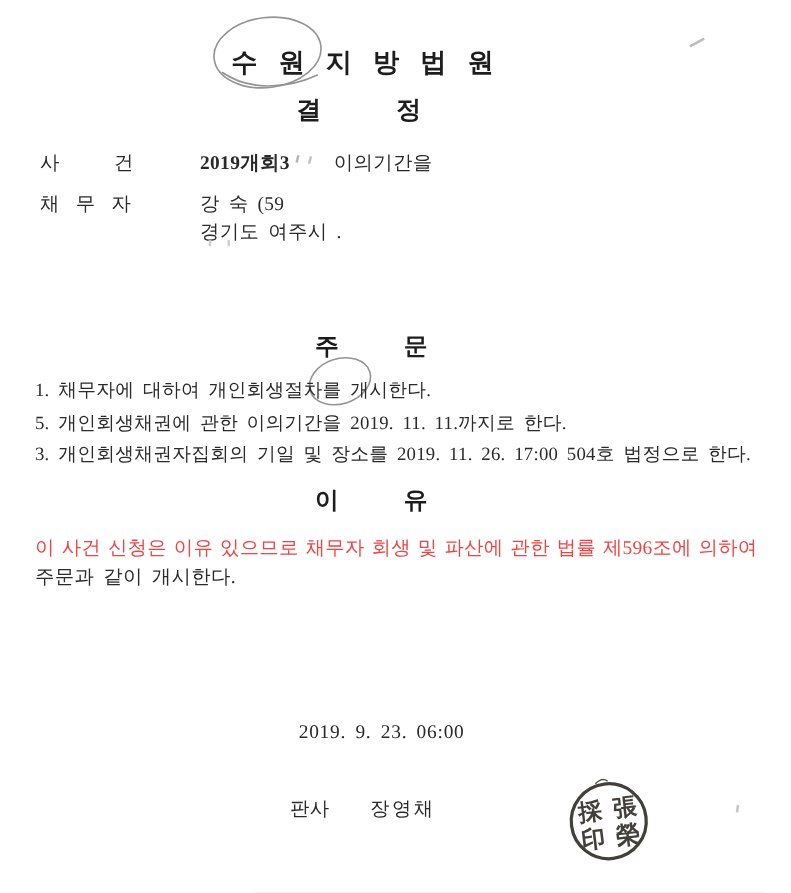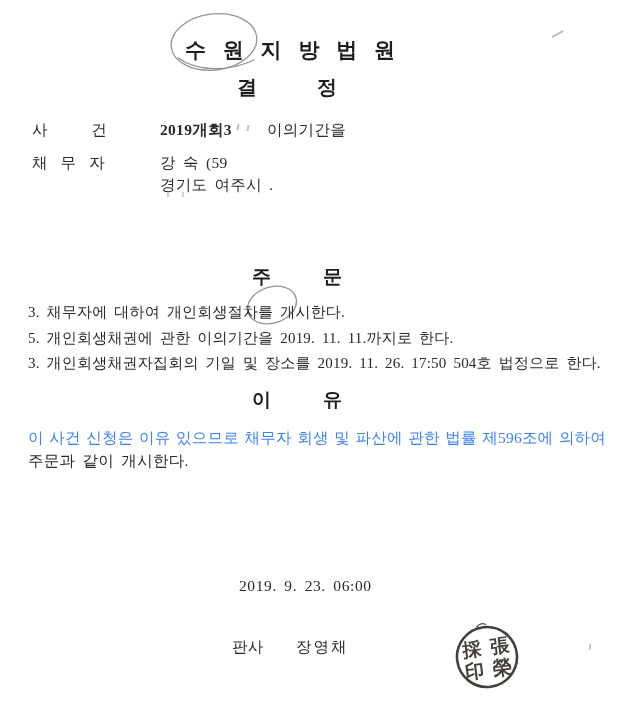--- a/index.html
+++ b/index.html
@@ -24,21 +24,21 @@
     font-size:20px;font-weight:bold;color:#1d1d1d;
   }
   .heading2{
     display:flex;justify-content:space-between;
     width:90px;font-size:19px;font-weight:bold;color:#1d1d1d;
   }
   .body-text{font-size:15.5px;letter-spacing:0.3px;word-spacing:3px;color:#2a2a2a;}
   .label-spread{display:flex;justify-content:space-between;}
   .order-item{font-size:15px;letter-spacing:0.2px;word-spacing:3px;color:#2a2a2a;}
   .reason-par{
-    font-size:15.5px;letter-spacing:0.2px;color:#3b82f6;
+    font-size:15.5px;letter-spacing:0.2px;color:#ef4444;
     white-space:normal;text-align:justify;text-align-last:justify;
   }
   .pen{fill:none;stroke:#949494;stroke-width:1.3;stroke-linecap:round;}
   .seal-char{
     font-family:"DejaVu Serif",serif;font-weight:bold;
     font-size:19px;fill:#33302c;text-anchor:middle;
   }
   .artifact{position:absolute;background:#bdbdbd;}
 </style>
 </head>
@@ -90,23 +90,23 @@
 
   <div class="abs heading2" style="left:252px;top:264px;">
     <span>주</span>
     <span>문</span>
   </div>
 
   <svg class="abs" style="left:241px;top:282px;" width="66" height="50">
     <ellipse class="pen" cx="31" cy="23" rx="25" ry="18" transform="rotate(-18 31 23)"></ellipse>
   </svg>
 
-  <div class="abs order-item" style="left:28px;top:303px;">3. 채무자에 대하여 개인회생절차를 개시한다.</div>
+  <div class="abs order-item" style="left:28px;top:303px;">1. 채무자에 대하여 개인회생절차를 개시한다.</div>
   <div class="abs order-item" style="left:28px;top:329px;">5. 개인회생채권에 관한 이의기간을 2019. 11. 11.까지로 한다.</div>
-  <div class="abs order-item" style="left:28px;top:354px;">3. 개인회생채권자집회의 기일 및 장소를 2019. 11. 26. 17:50 504호 법정으로 한다.</div>
+  <div class="abs order-item" style="left:28px;top:354px;">3. 개인회생채권자집회의 기일 및 장소를 2019. 11. 26. 17:00 504호 법정으로 한다.</div>
 
   <div class="abs heading2" style="left:252px;top:387px;">
     <span>이</span>
     <span>유</span>
   </div>
 
   <div class="abs reason-par" style="left:28px;top:428px;width:578px;">이 사건 신청은 이유 있으므로 채무자 회생 및 파산에 관한 법률 제596조에 의하여</div>
   <div class="abs body-text" style="left:28px;top:451px;">주문과 같이 개시한다.</div>
 
   <div class="abs body-text" style="left:239px;top:577px;letter-spacing:0.6px;">2019. 9. 23. 06:00</div>

